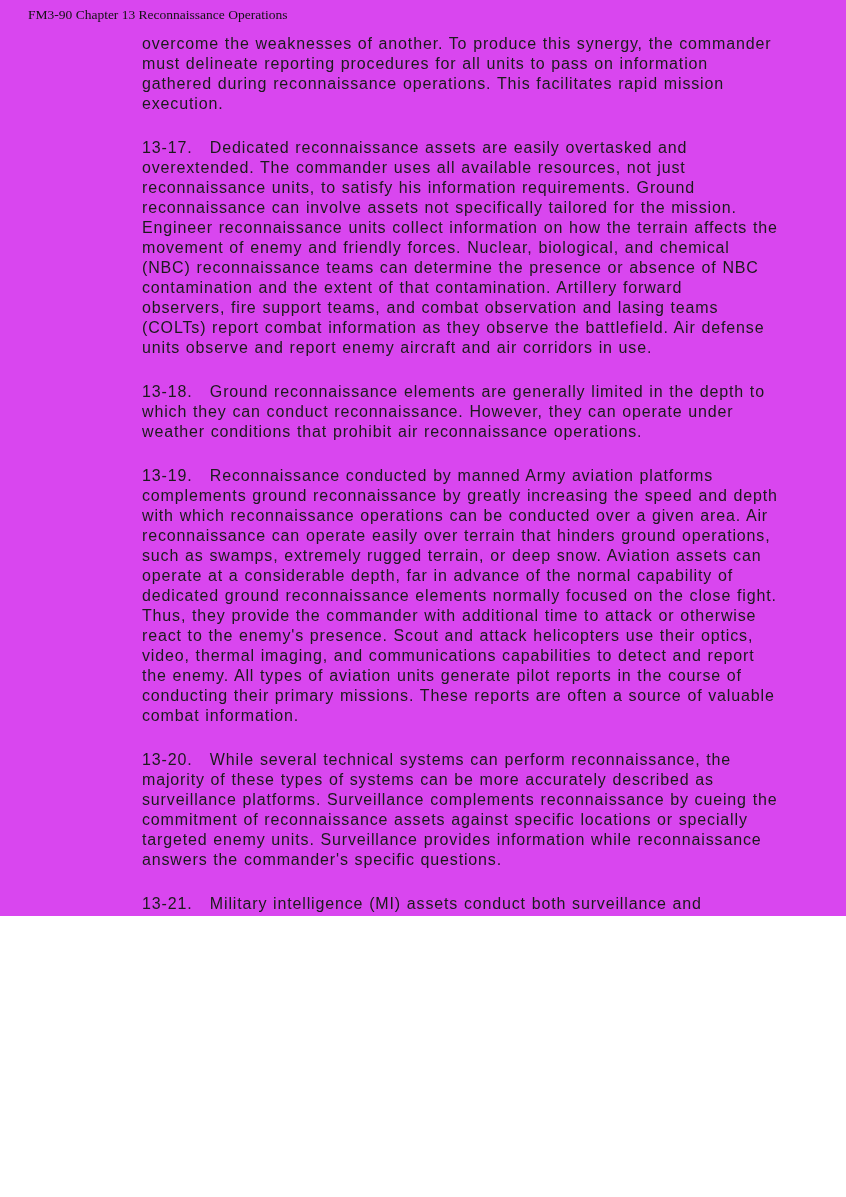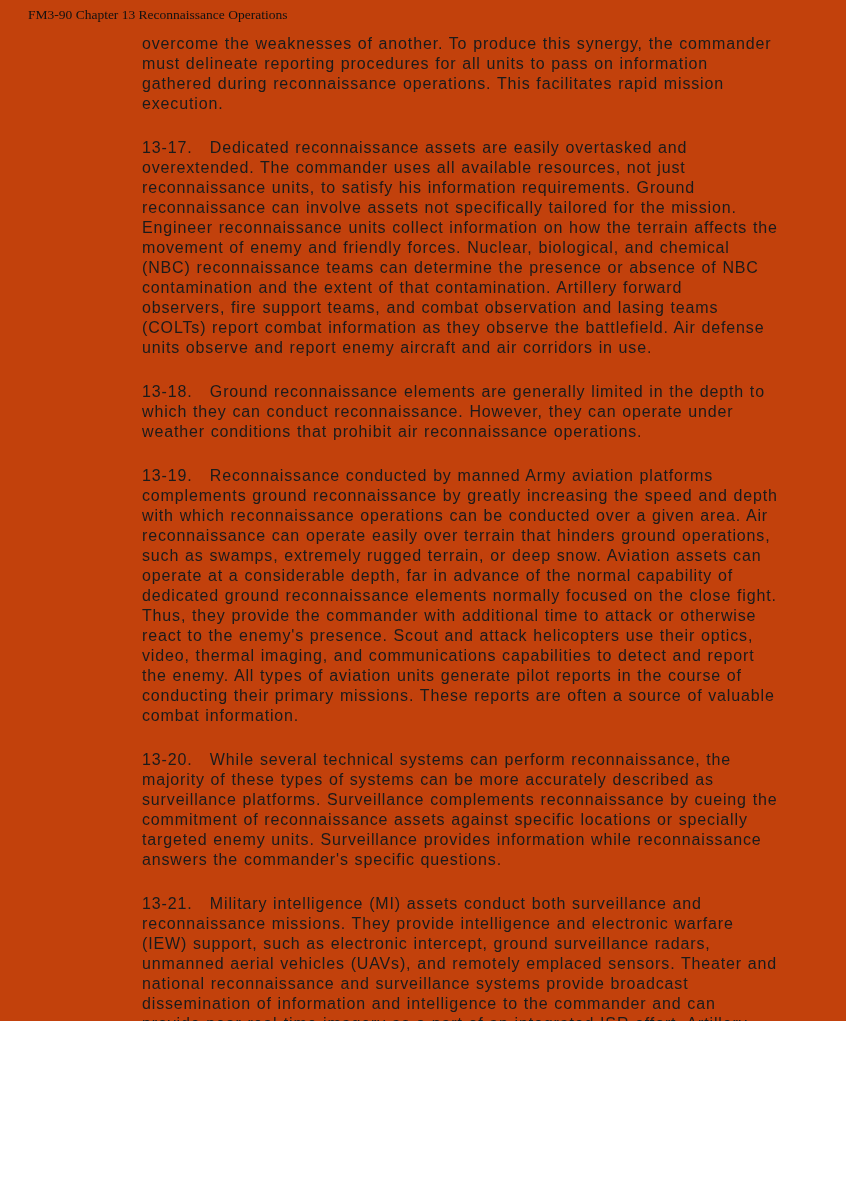--- a/index.html
+++ b/index.html
@@ -3,22 +3,22 @@
 <meta charset="utf-8">
 <style>
   html, body {
     margin: 0;
     padding: 0;
     background: #ffffff;
   }
   .page {
     position: relative;
     width: 846px;
-    height: 1021px;
-    background: #c2410c;
+    height: 916px;
+    background: #d946ef;
     overflow: hidden;
   }
   .doc-header {
     position: absolute;
     left: 28px;
     top: 7px;
     font-family: "Liberation Serif", "DejaVu Serif", serif;
     font-size: 13.5px;
     line-height: 16px;
     color: #111111;

